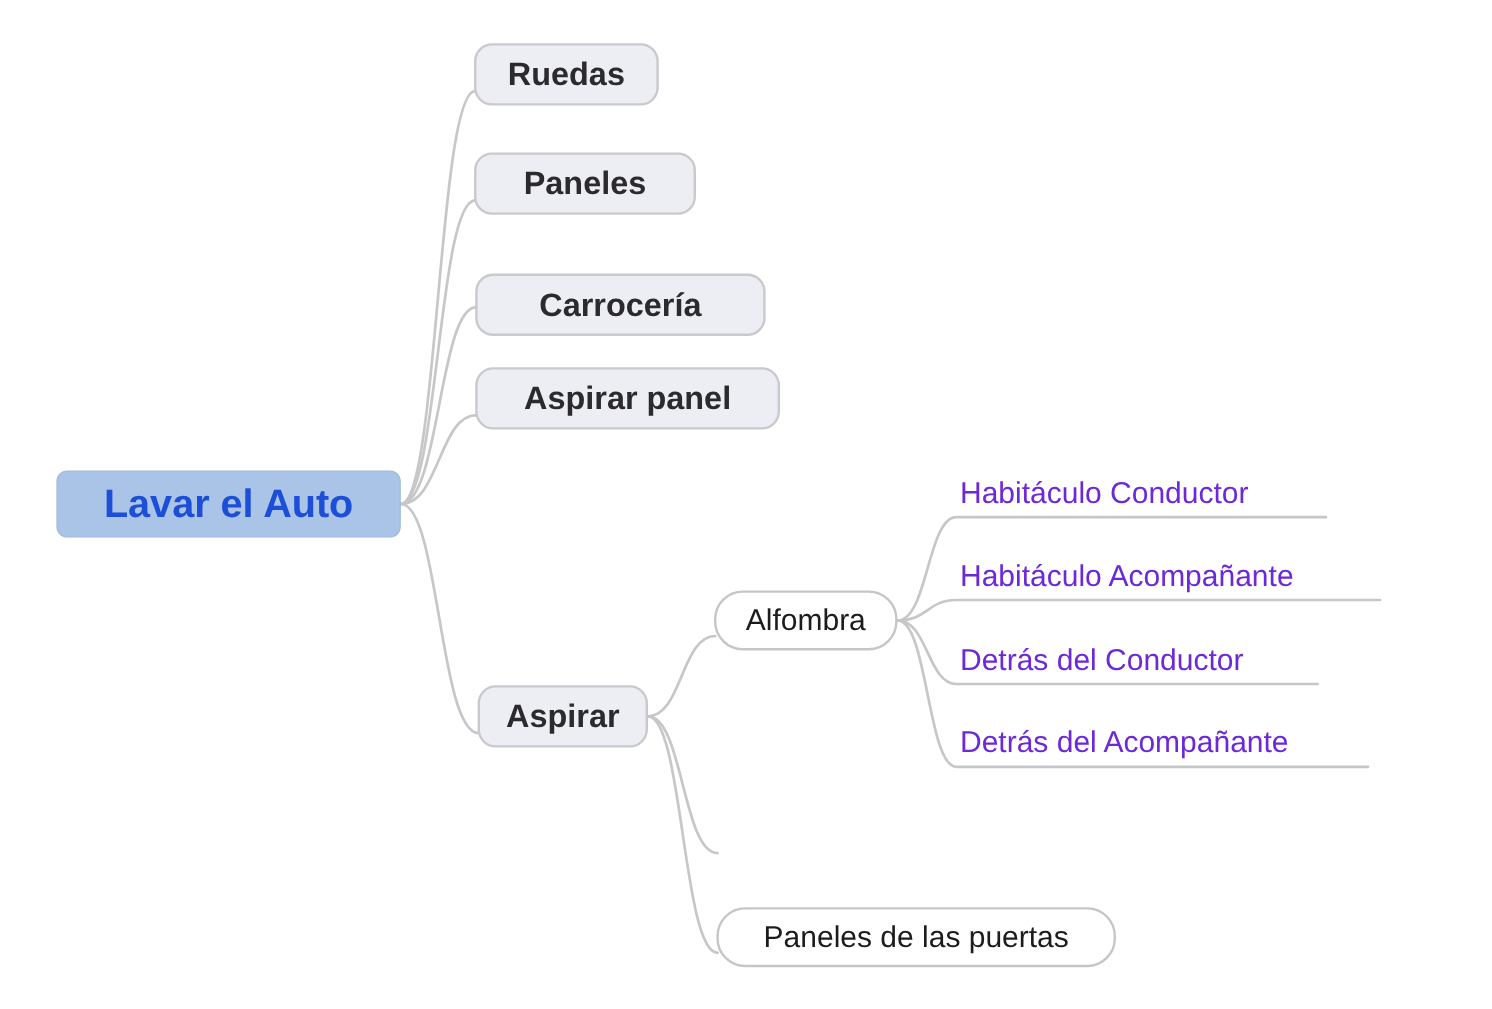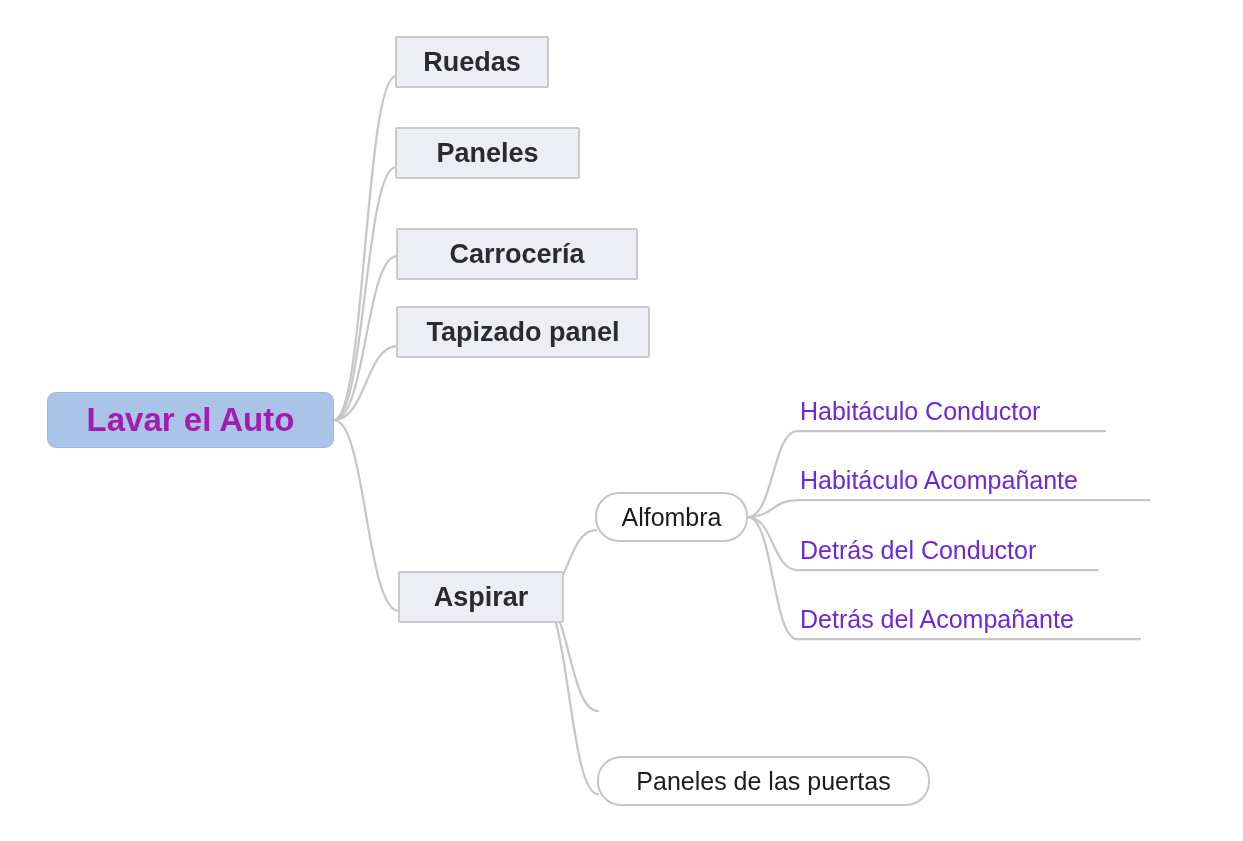--- a/index.html
+++ b/index.html
@@ -35,26 +35,26 @@
     white-space: nowrap;
     box-sizing: border-box;
     cursor: default;
   }
   .node-root {
     background: #a9c4e6;
     border: 1px solid #9fbadf;
     border-radius: 9px;
     font-size: 33px;
     font-weight: 700;
-    color: #a21caf;
+    color: #1d4ed8;
   }
   .node-branch {
     background: #ededf4;
     border: 2px solid #c9c9cf;
-    border-radius: 2px;
+    border-radius: 15px;
     font-size: 27px;
     font-weight: 700;
     color: #2b2b2d;
     text-align: right;
   }
   .node-sub {
     background: #ffffff;
     border: 2px solid #c6c6c8;
     border-radius: 24px;
     font-size: 25px;
@@ -99,23 +99,23 @@
   <div class="node node-branch" style="left:395px; top:36px; width:154px; height:52px;">
     <span>Ruedas</span>
   </div>
   <div class="node node-branch" style="left:395px; top:127px; width:185px; height:52px;">
     <span>Paneles</span>
   </div>
   <div class="node node-branch" style="left:396px; top:216px; width:242px; height:52px;margin-top:12px;">
     <span>Carrocería</span>
   </div>
   <div class="node node-branch" style="left:396px; top:306px; width:254px; height:52px;">
-    <span>Tapizado panel</span>
+    <span>Aspirar panel</span>
   </div>
-  <div class="node node-branch" style="left:398px; top:571px; width:166px; height:52px;">
+  <div class="node node-branch" style="left:398px; top:571px; width:142px; height:52px;">
     <span>Aspirar</span>
   </div>
 
   <div class="node node-sub" style="left:595px; top:492px; width:153px; height:50px;">
     <span>Alfombra</span>
   </div>
   <div class="node node-sub" style="left:597px; top:756px; width:333px; height:50px;">
     <span>Paneles de las puertas</span>
   </div>
 

